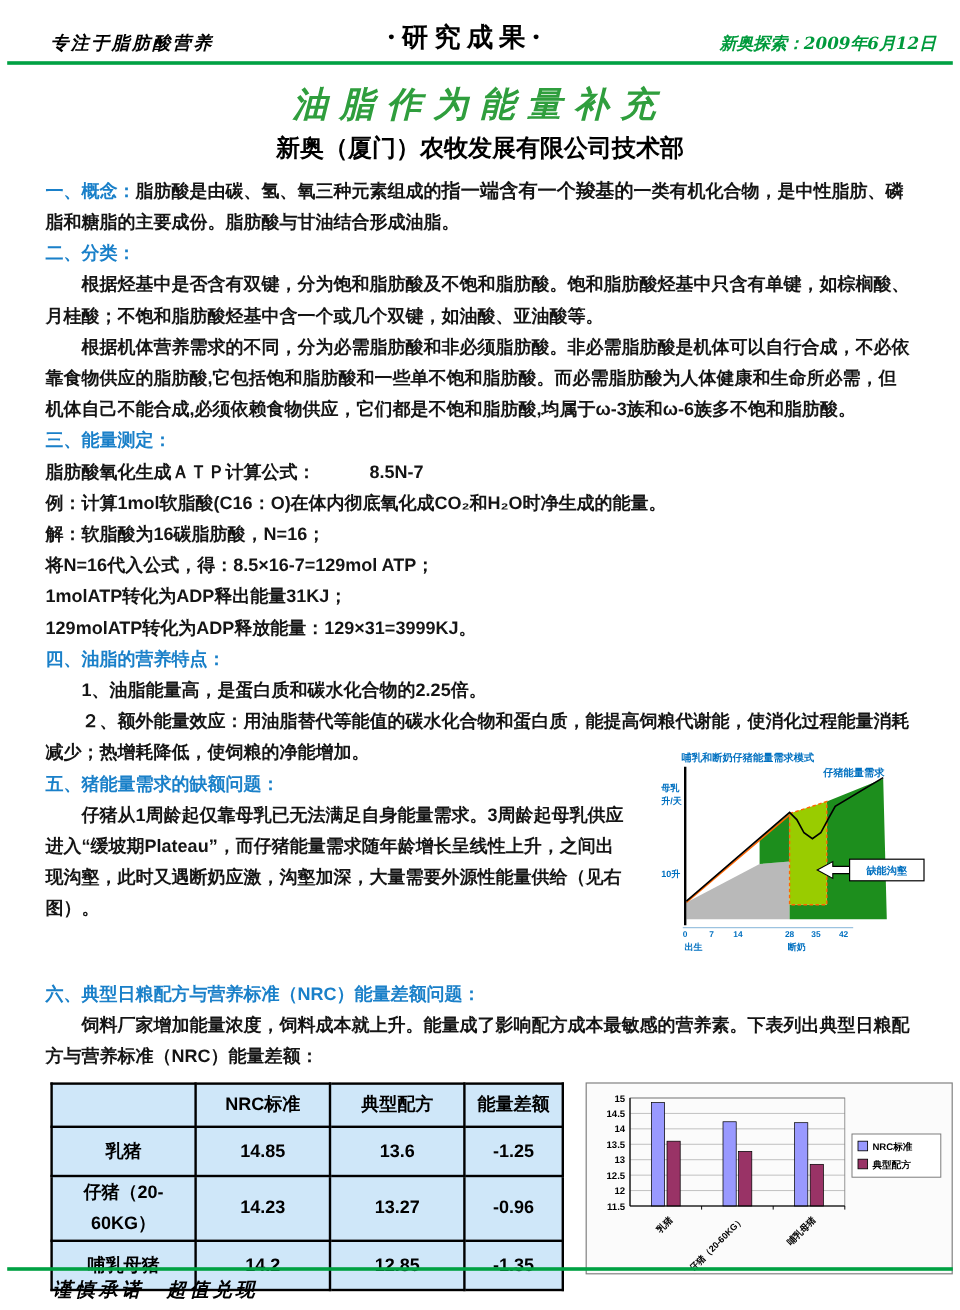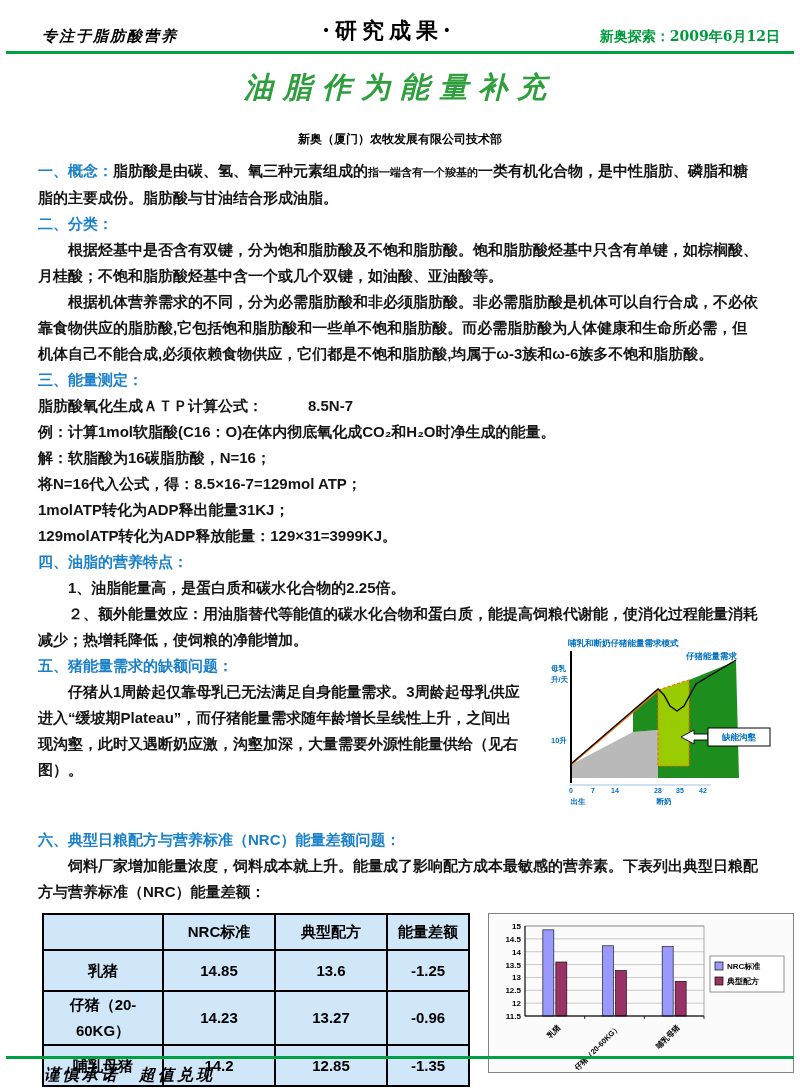--- a/index.html
+++ b/index.html
@@ -2,31 +2,31 @@
 <html><head>
 <meta charset="utf-8">
 <style>
   html,body{margin:0;padding:0;background:#9a9a9a;}
   .page{position:relative;width:800px;height:1092px;margin:0 auto;background:#ffffff;
         font-family:"Liberation Sans",sans-serif;color:#111;overflow:hidden;}
   
   .header{display:flex;justify-content:space-between;align-items:flex-end;padding:16px 14px 5px 14px;}
   .h-left{font-family:"DejaVu Serif",serif;font-style:italic;font-weight:bold;font-size:15px;letter-spacing:2px;color:#000;padding-left:28px;}
   .h-center{font-family:"DejaVu Serif",serif;font-weight:bold;font-size:22px;letter-spacing:5px;color:#000;}
-  .h-right{font-family:"DejaVu Serif",serif;font-weight:bold;font-size:14px;color:#009a3c;padding-right:6px;}
+  .h-right{font-family:"DejaVu Serif",serif;font-style:italic;font-weight:bold;font-size:14px;color:#009a3c;padding-right:6px;}
   .rule{border-top:3px solid #00a143;margin:0 6px;}
   .doc-title{text-align:center;margin-top:14px;font-family:"DejaVu Serif",serif;font-style:italic;
              font-weight:bold;font-size:29px;letter-spacing:10px;color:#2f9e3d;}
-  .doc-subtitle{text-align:center;margin-top:23px;font-size:12px;font-weight:bold;color:#000;}
+  .doc-subtitle{text-align:center;margin-top:2px;font-size:20px;font-weight:bold;color:#000;}
   
   .bodytext{padding:10px 38px 0 38px;font-size:15px;font-weight:bold;line-height:26px;color:#151515;}
   .bodytext p{margin:0;}
   .h-blue{color:#1a80c9;}
   .indent{text-indent:2em;}
-  .small-inline{font-size:11px;}
+  .small-inline{font-size:16px;}
   .formula-val{margin-left:3em;}
   .sec5{overflow:visible;}
   .figure{float:right;width:240px;margin:-20px -26px 4px 28px;}
   .sec6{clear:both;margin-top:16px;}
   
   .ft{fill:#0070c0;font-size:7.5px;font-weight:bold;font-family:"Liberation Sans",sans-serif;}
   .t-big{font-size:8.5px;}
   .fx{fill:#0070c0;font-size:7px;font-weight:bold;font-family:"Liberation Sans",sans-serif;}
   
   .bottom-row{display:flex;justify-content:space-between;align-items:flex-start;margin:8px -32px 0 4px;}

